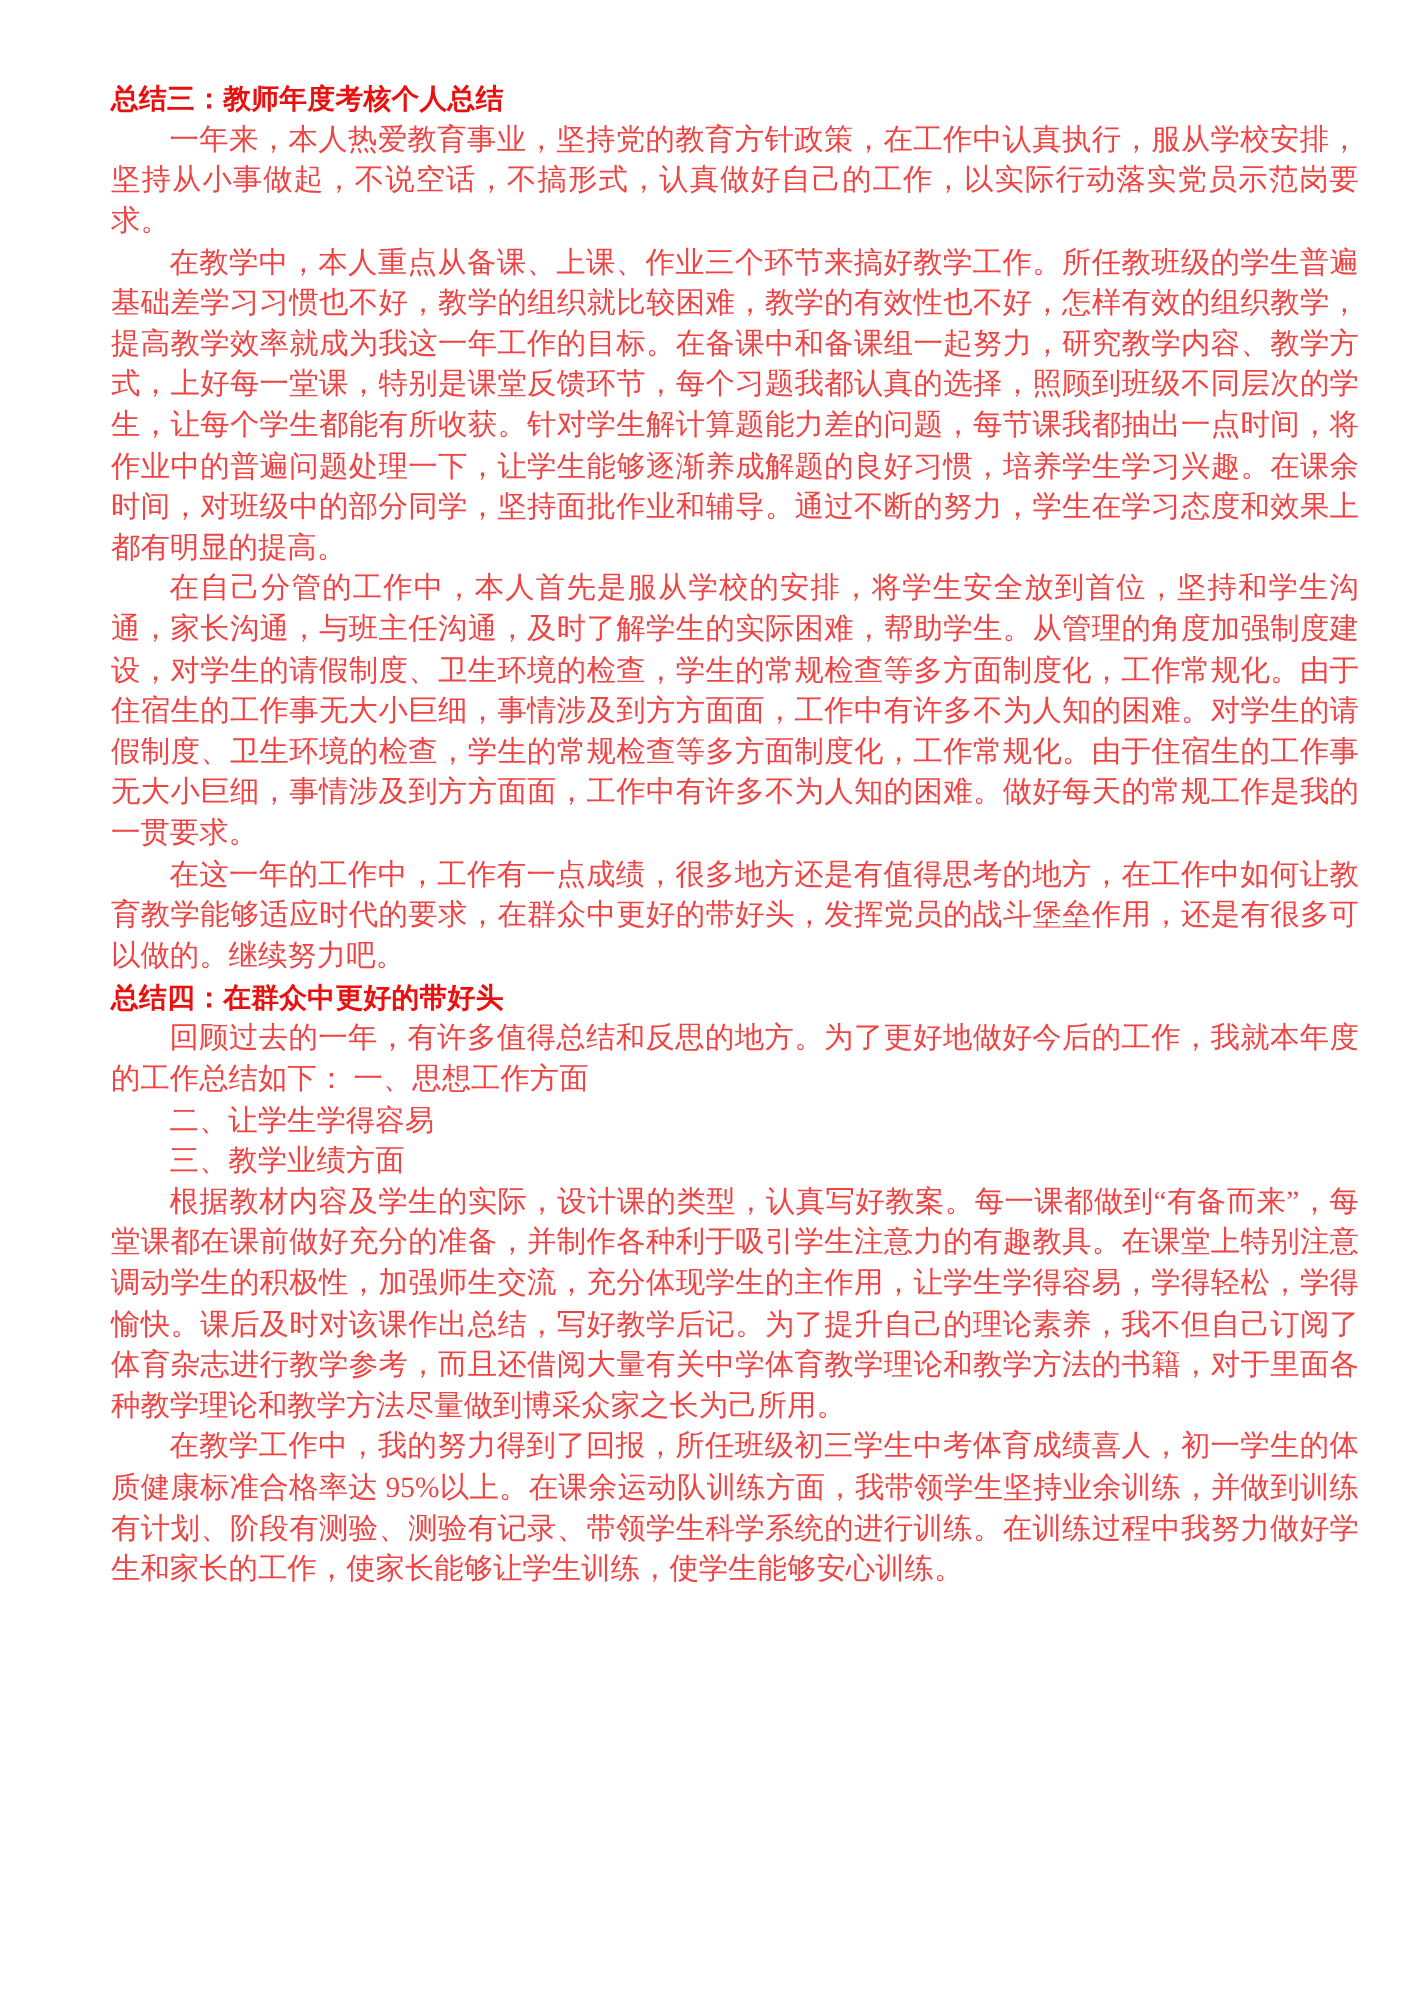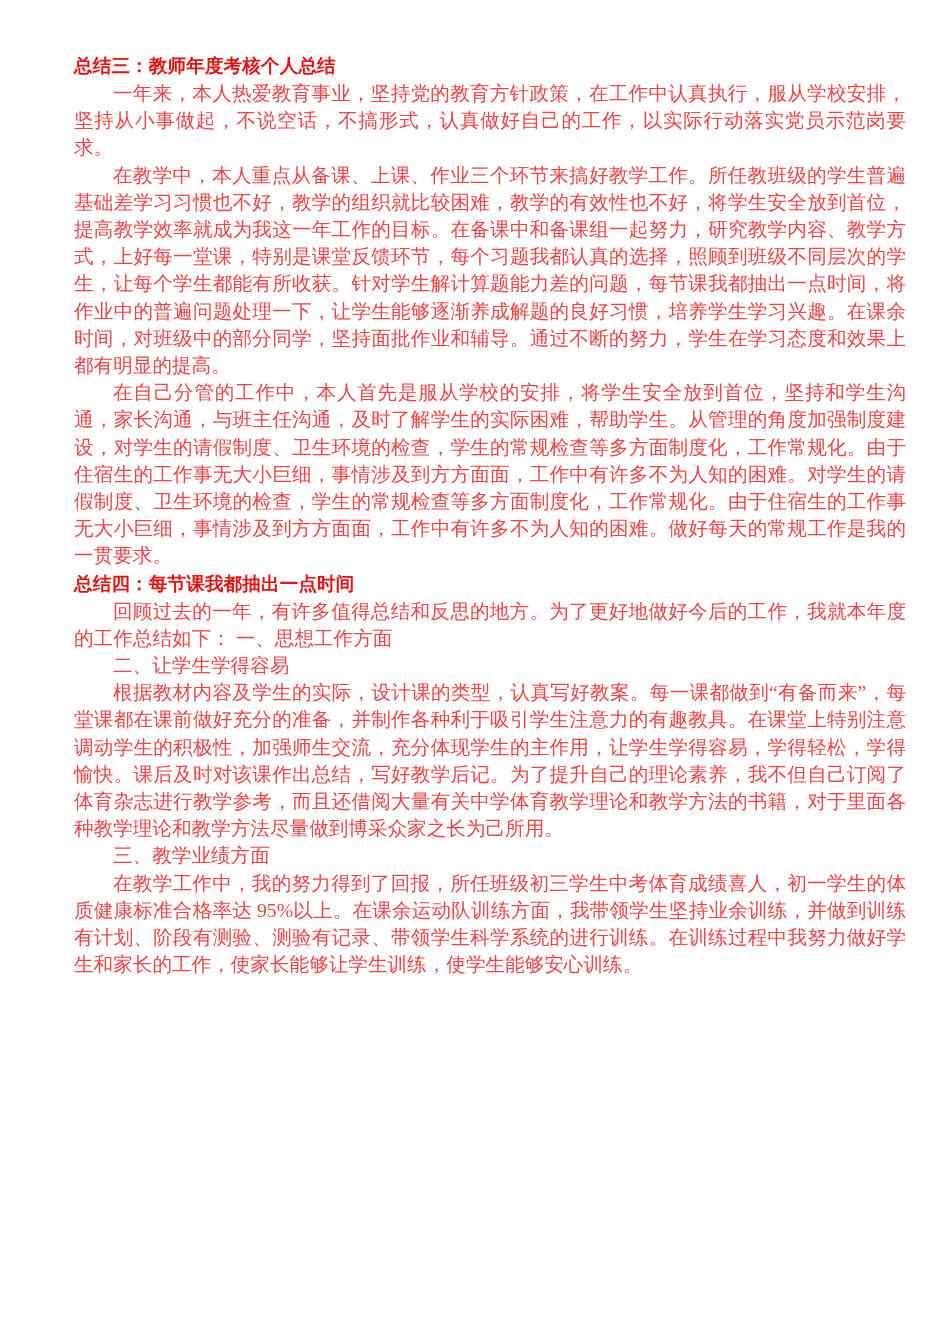--- a/index.html
+++ b/index.html
@@ -49,22 +49,23 @@
     letter-spacing: 0px;
   }
 </style>
 </head>
 <body>
 
 <div class="page">
   <div class="doc-body" id="doc-body">
       <h2 class="section-heading">总结三：教师年度考核个人总结</h2>
       <p class="para">一年来，本人热爱教育事业，坚持党的教育方针政策，在工作中认真执行，服从学校安排，坚持从小事做起，不说空话，不搞形式，认真做好自己的工作，以实际行动落实党员示范岗要求。</p>
-      <p class="para">在教学中，本人重点从备课、上课、作业三个环节来搞好教学工作。所任教班级的学生普遍基础差学习习惯也不好，教学的组织就比较困难，教学的有效性也不好，将学生安全放到首位，提高教学效率就成为我这一年工作的目标。在备课中和备课组一起努力，研究教学内容、教学方式，上好每一堂课，特别是课堂反馈环节，每个习题我都认真的选择，照顾到班级不同层次的学生，让每个学生都能有所收获。针对学生解计算题能力差的问题，每节课我都抽出一点时间，将作业中的普遍问题处理一下，让学生能够逐渐养成解题的良好习惯，培养学生学习兴趣。在课余时间，对班级中的部分同学，坚持面批作业和辅导。通过不断的努力，学生在学习态度和效果上都有明显的提高。</p>
+      <p class="para">在教学中，本人重点从备课、上课、作业三个环节来搞好教学工作。所任教班级的学生普遍基础差学习习惯也不好，教学的组织就比较困难，教学的有效性也不好，怎样有效的组织教学，提高教学效率就成为我这一年工作的目标。在备课中和备课组一起努力，研究教学内容、教学方式，上好每一堂课，特别是课堂反馈环节，每个习题我都认真的选择，照顾到班级不同层次的学生，让每个学生都能有所收获。针对学生解计算题能力差的问题，每节课我都抽出一点时间，将作业中的普遍问题处理一下，让学生能够逐渐养成解题的良好习惯，培养学生学习兴趣。在课余时间，对班级中的部分同学，坚持面批作业和辅导。通过不断的努力，学生在学习态度和效果上都有明显的提高。</p>
       <p class="para">在自己分管的工作中，本人首先是服从学校的安排，将学生安全放到首位，坚持和学生沟通，家长沟通，与班主任沟通，及时了解学生的实际困难，帮助学生。从管理的角度加强制度建设，对学生的请假制度、卫生环境的检查，学生的常规检查等多方面制度化，工作常规化。由于住宿生的工作事无大小巨细，事情涉及到方方面面，工作中有许多不为人知的困难。对学生的请假制度、卫生环境的检查，学生的常规检查等多方面制度化，工作常规化。由于住宿生的工作事无大小巨细，事情涉及到方方面面，工作中有许多不为人知的困难。做好每天的常规工作是我的一贯要求。</p>
-      <h2 class="section-heading">总结四：每节课我都抽出一点时间</h2>
+      <p class="para">在这一年的工作中，工作有一点成绩，很多地方还是有值得思考的地方，在工作中如何让教育教学能够适应时代的要求，在群众中更好的带好头，发挥党员的战斗堡垒作用，还是有很多可以做的。继续努力吧。</p>
+      <h2 class="section-heading">总结四：在群众中更好的带好头</h2>
       <p class="para">回顾过去的一年，有许多值得总结和反思的地方。为了更好地做好今后的工作，我就本年度的工作总结如下： 一、思想工作方面</p>
       <p class="para">二、让学生学得容易</p>
+      <p class="para">三、教学业绩方面</p>
       <p class="para">根据教材内容及学生的实际，设计课的类型，认真写好教案。每一课都做到“有备而来”，每堂课都在课前做好充分的准备，并制作各种利于吸引学生注意力的有趣教具。在课堂上特别注意调动学生的积极性，加强师生交流，充分体现学生的主作用，让学生学得容易，学得轻松，学得愉快。课后及时对该课作出总结，写好教学后记。为了提升自己的理论素养，我不但自己订阅了体育杂志进行教学参考，而且还借阅大量有关中学体育教学理论和教学方法的书籍，对于里面各种教学理论和教学方法尽量做到博采众家之长为己所用。</p>
-      <p class="para">三、教学业绩方面</p>
       <p class="para">在教学工作中，我的努力得到了回报，所任班级初三学生中考体育成绩喜人，初一学生的体质健康标准合格率达 95%以上。在课余运动队训练方面，我带领学生坚持业余训练，并做到训练有计划、阶段有测验、测验有记录、带领学生科学系统的进行训练。在训练过程中我努力做好学生和家长的工作，使家长能够让学生训练，使学生能够安心训练。</p>
     </div>
 </div>
 
 </body></html>

